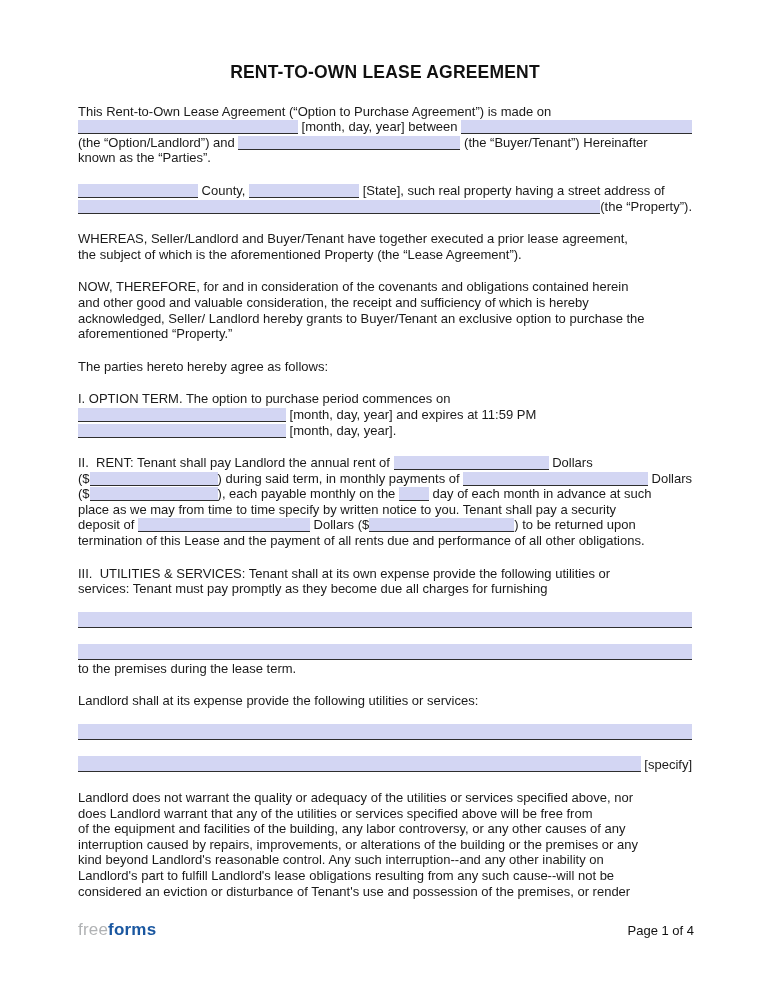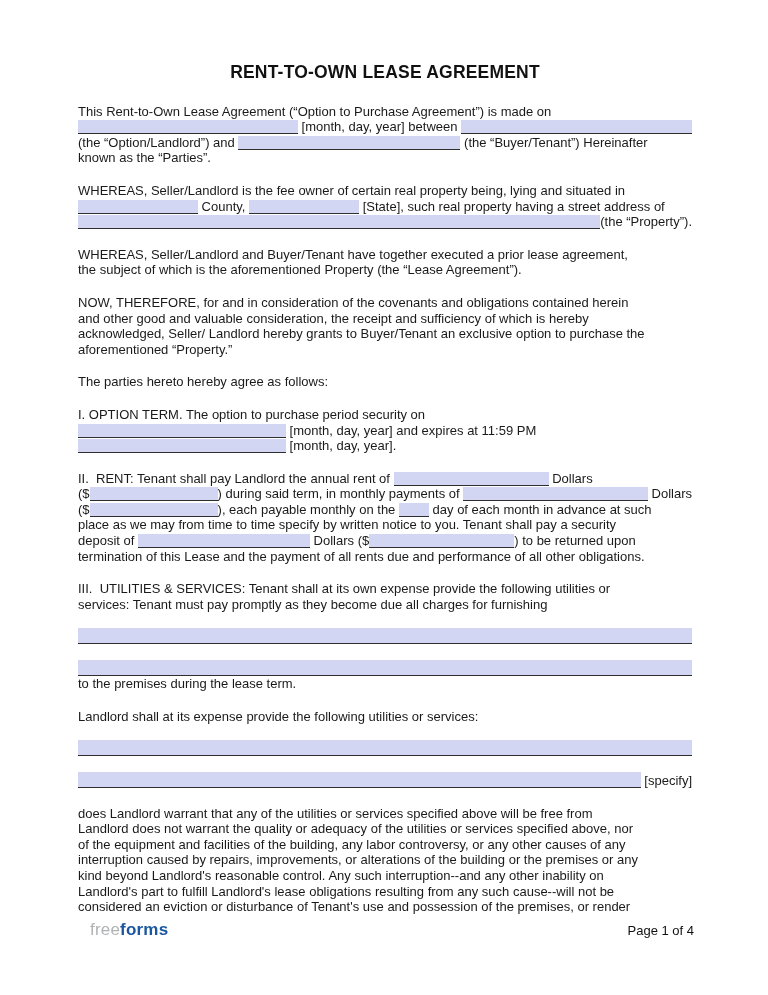--- a/index.html
+++ b/index.html
@@ -55,21 +55,21 @@
     box-sizing: border-box;
   }
   .blank.grow {
     flex: 1 1 auto;
   }
   .line.tall .blank {
     height: 16px;
   }
   .footer {
     position: absolute;
-    left: 90px;
+    left: 78px;
     right: 74px;
     top: 920px;
     display: flex;
     justify-content: space-between;
     align-items: center;
   }
   .logo {
     font-size: 17px;
     letter-spacing: 0.2px;
   }
@@ -106,23 +106,20 @@
           <span class="run">(the “Option/Landlord”) and </span>
           <span class="blank" style="width: 222px;"></span>
           <span class="run"> (the “Buyer/Tenant”) Hereinafter</span>
         </div>
         <div class="line">
           <span class="run">known as the “Parties”.</span>
         </div>
       </div>
       <div class="para">
         <div class="line">
-          <span class="run">WHEREAS, Seller/Landlord is the fee owner of certain real property being, lying and situated in</span>
-        </div>
-        <div class="line">
           <span class="blank" style="width: 120px;"></span>
           <span class="run"> County, </span>
           <span class="blank" style="width: 110px;"></span>
           <span class="run"> [State], such real property having a street address of</span>
         </div>
         <div class="line">
           <span class="blank grow"></span>
           <span class="run">(the “Property”).</span>
         </div>
       </div>
@@ -149,21 +146,21 @@
         </div>
       </div>
       <div class="para">
         <div class="line">
           <span class="run">The parties hereto hereby agree as follows:</span>
         </div>
       </div>
       <div class="para">
         <div class="line">
           <span class="run b">I. OPTION TERM</span>
-          <span class="run">. The option to purchase period security on</span>
+          <span class="run">. The option to purchase period commences on</span>
         </div>
         <div class="line">
           <span class="blank" style="width: 208px;"></span>
           <span class="run"> [month, day, year] and expires at 11:59 PM</span>
         </div>
         <div class="line">
           <span class="blank" style="width: 208px;"></span>
           <span class="run"> [month, day, year].</span>
         </div>
       </div>
@@ -227,24 +224,24 @@
         <div class="line tall">
           <span class="blank grow"></span>
         </div>
         <div class="line tall">
           <span class="blank grow"></span>
           <span class="run"> [specify]</span>
         </div>
       </div>
       <div class="para">
         <div class="line">
+          <span class="run">Landlord does not warrant the quality or adequacy of the utilities or services specified above, nor</span>
+        </div>
+        <div class="line">
           <span class="run">does Landlord warrant that any of the utilities or services specified above will be free from</span>
-        </div>
-        <div class="line">
-          <span class="run">Landlord does not warrant the quality or adequacy of the utilities or services specified above, nor</span>
         </div>
         <div class="line">
           <span class="run">of the equipment and facilities of the building, any labor controversy, or any other causes of any</span>
         </div>
         <div class="line">
           <span class="run">interruption caused by repairs, improvements, or alterations of the building or the premises or any</span>
         </div>
         <div class="line">
           <span class="run">kind beyond Landlord's reasonable control. Any such interruption--and any other inability on</span>
         </div>

